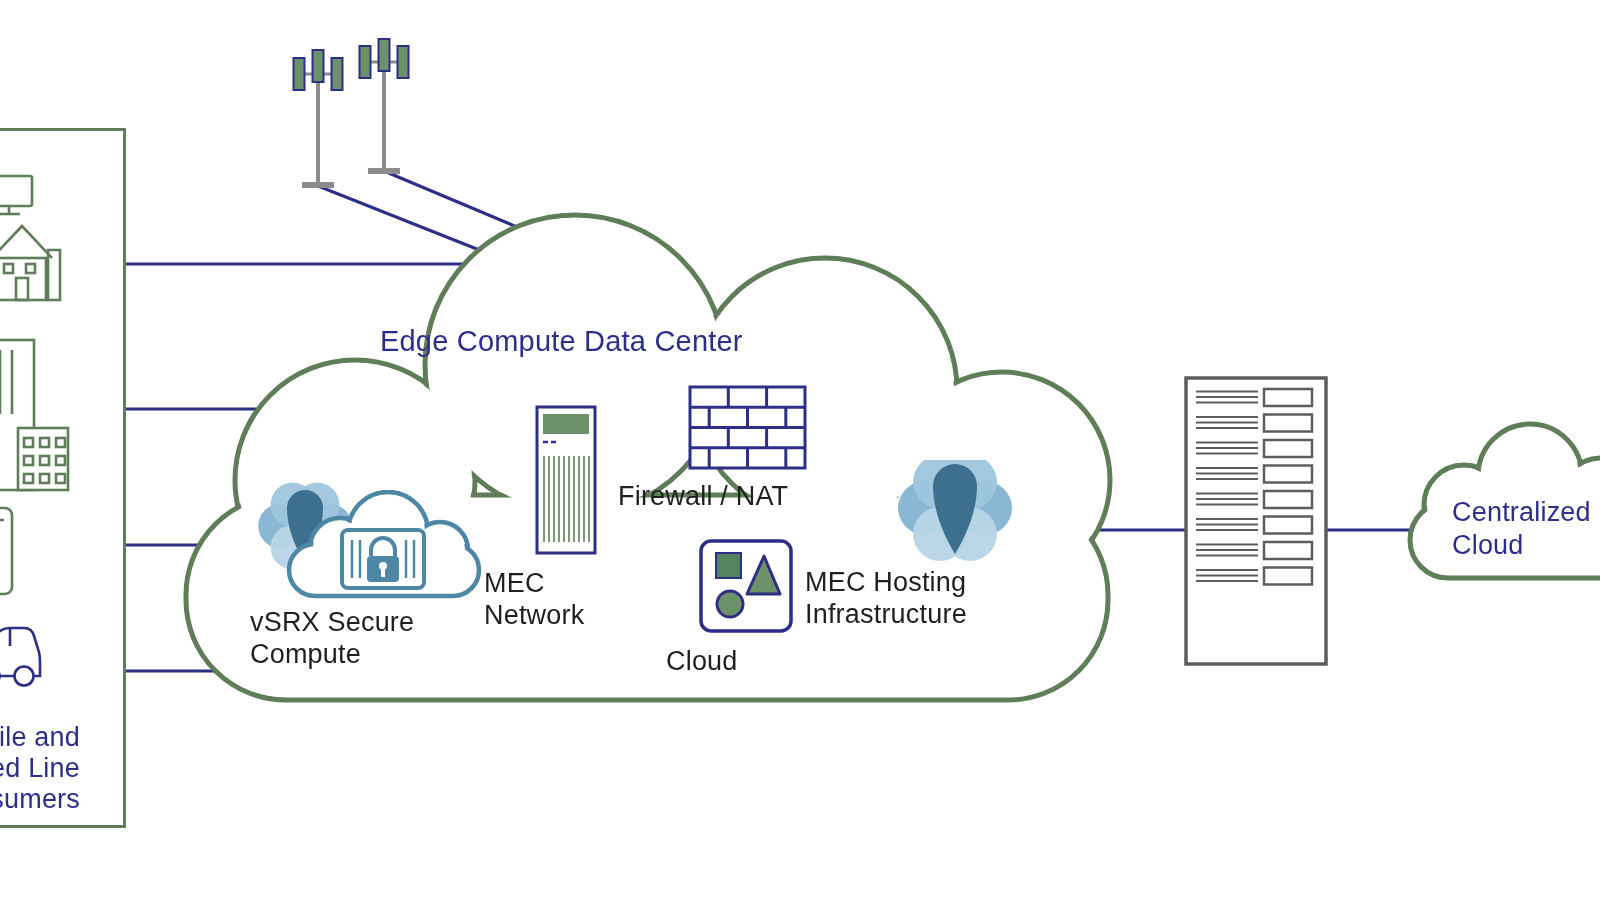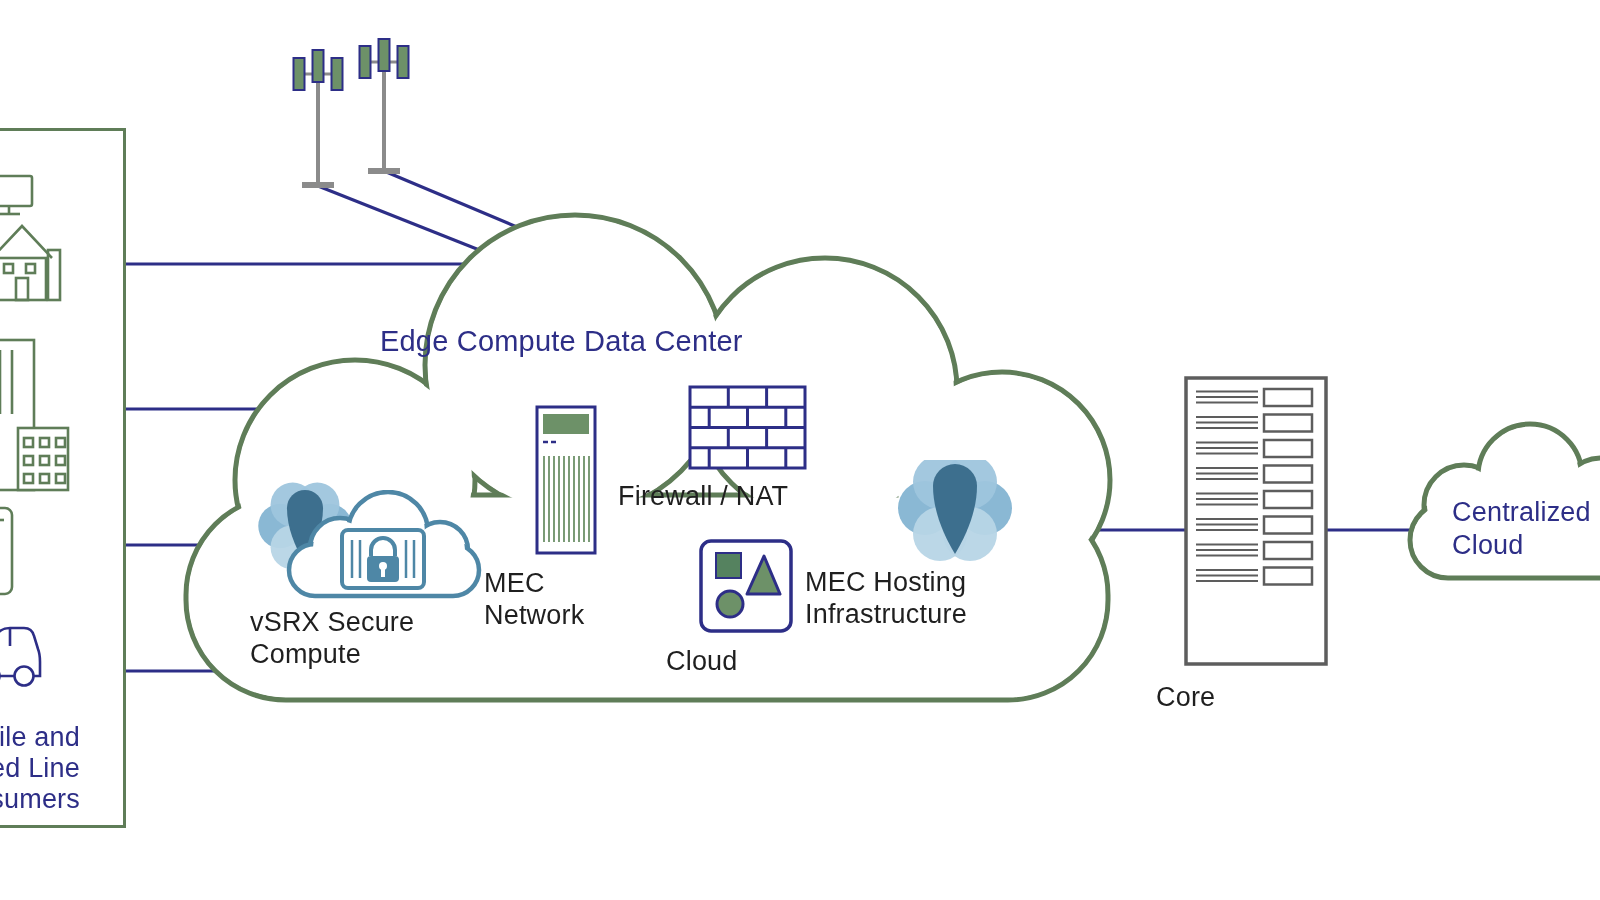--- a/index.html
+++ b/index.html
@@ -293,21 +293,20 @@
     <g>
       <line x1="14" y1="196" x2="76" y2="196"></line>
         <line x1="14" y1="201.5" x2="76" y2="201.5"></line>
         <line x1="14" y1="207" x2="76" y2="207"></line>
       <rect x="82" y="193.5" width="48" height="17" stroke-width="2.5"></rect>
     </g>
   </g>
 </svg>
 
 <div class="label" style="left:1156px;top:679px;width:200px;line-height:36px">
-  <span>Core</span>
 </div>
 
 <svg class="abs" style="left:1402px;top:420px" width="240" height="165" viewBox="0 0 240 165">
   <g fill="#fff" stroke="#5f7d58" stroke-width="5">
     <circle cx="62" cy="85" r="40"></circle>
     <circle cx="128" cy="56" r="52"></circle>
     <circle cx="200" cy="82" r="44"></circle>
     <rect x="8" y="82" width="228" height="76" rx="38"></rect>
   </g>
   <g fill="#fff" stroke="none">

